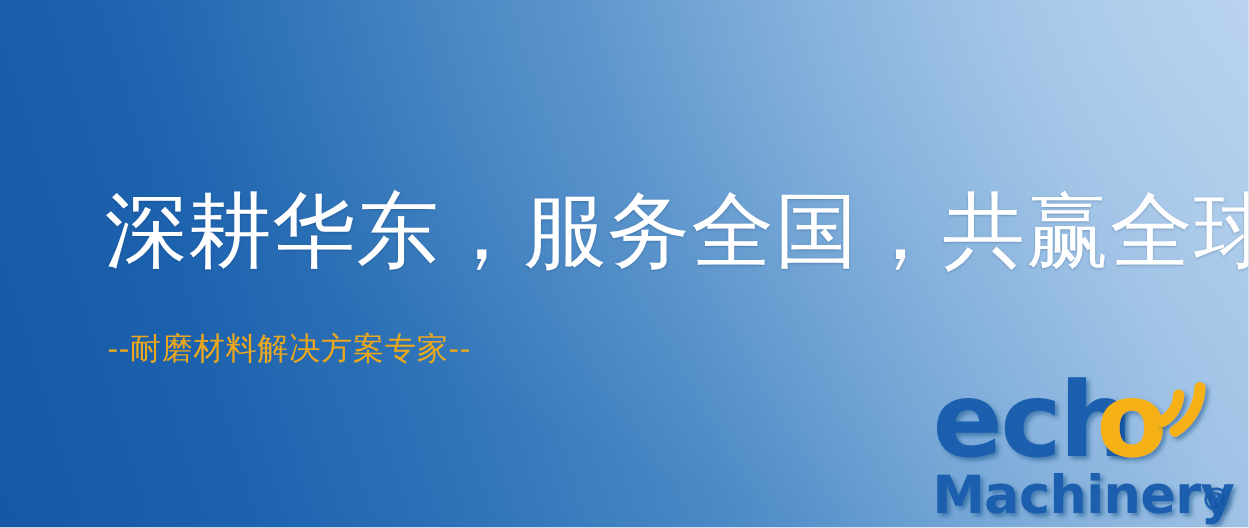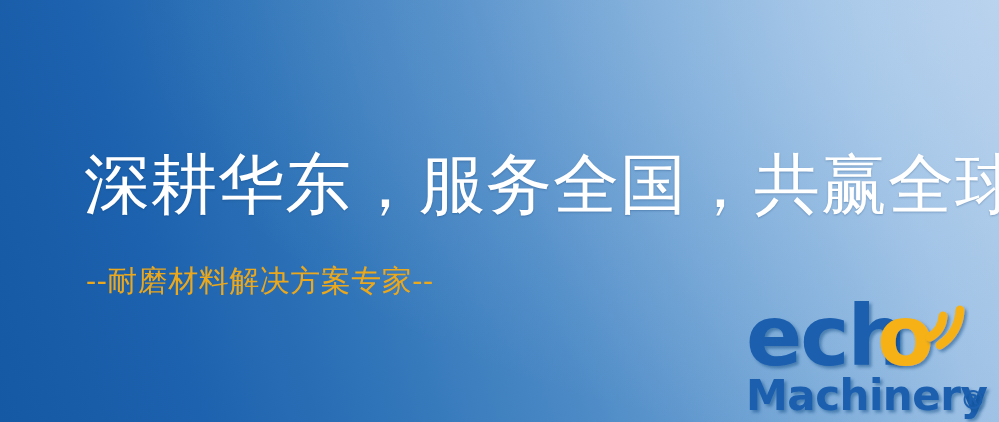--- a/index.html
+++ b/index.html
@@ -53,21 +53,21 @@
     white-space: nowrap;
     text-shadow: 0 1px 2px rgba(10,50,100,0.28);
     z-index: 3;
   }
 
   .subtitle {
     position: absolute;
     left: 86px;
     top: 266px;
     font-family: "DejaVu Serif", "Liberation Serif", serif;
-    font-size: 30px;
+    font-size: 25px;
     line-height: 1;
     font-weight: 400;
     color: #eca81c;
     letter-spacing: 0.5px;
     white-space: nowrap;
     z-index: 3;
     text-align: center;
   }
 
   

